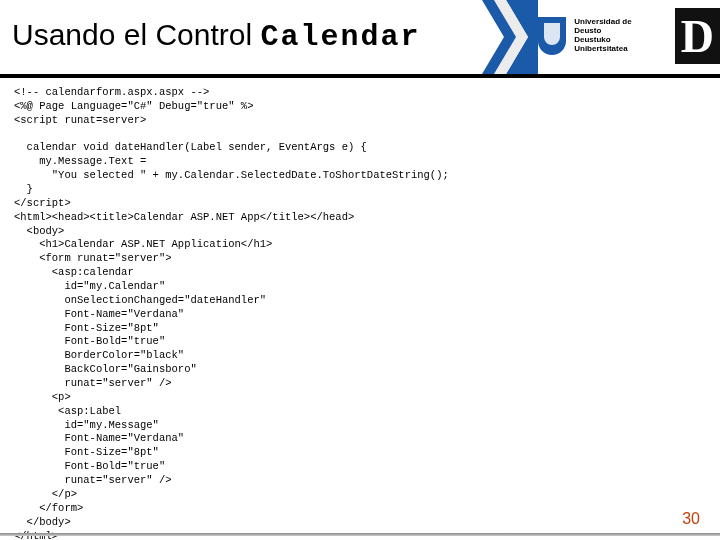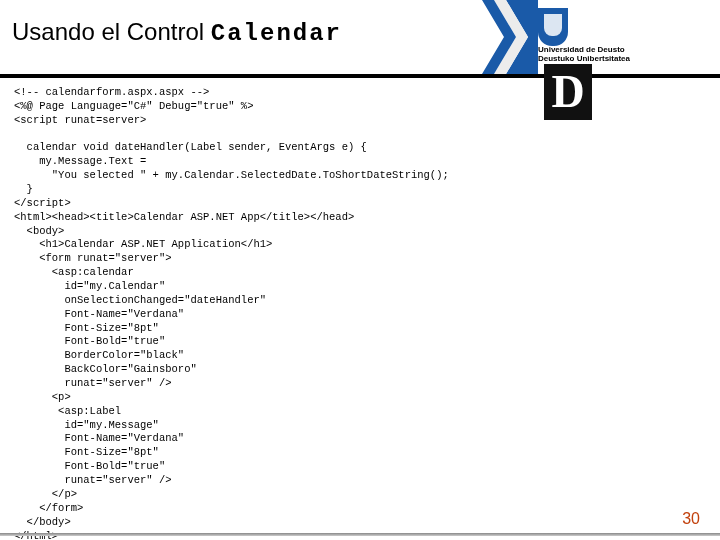--- a/index.html
+++ b/index.html
@@ -11,21 +11,21 @@
     overflow: hidden;
   }
   .header {
     position: relative;
     height: 78px;
     border-bottom: 4px solid #000;
   }
   .title {
     position: absolute;
     left: 12px; top: 18px;
-    font-size: 24px;
+    font-size: 30px;
     font-weight: 400;
     color: #000;
   }
   .title .mono {
     font-family: "Courier New", monospace;
     font-weight: 600;
     letter-spacing: 2px;
   }
   .logo-wrap {
     position: absolute;
@@ -36,21 +36,21 @@
   }
   .chevron {
     position: absolute;
     left: -28px; top: 0;
     width: 56px; height: 74px;
   }
   .chevron svg { display:block; }
   .logo-box {
     position: absolute;
     left: 28px; top: 8px;
-    display:flex; flex-direction:column;
+    display:flex; align-items:center; gap:8px;
   }
   .shield {
     width: 30px; height: 38px;
     background: #1a5aa8;
     border-radius: 0 0 14px 14px;
     position: relative;
   }
   .shield::after{
     content:""; position:absolute; left:6px; right:6px; top:6px; bottom:10px;
     background:#fff; border-radius:0 0 8px 8px; opacity:.85;

